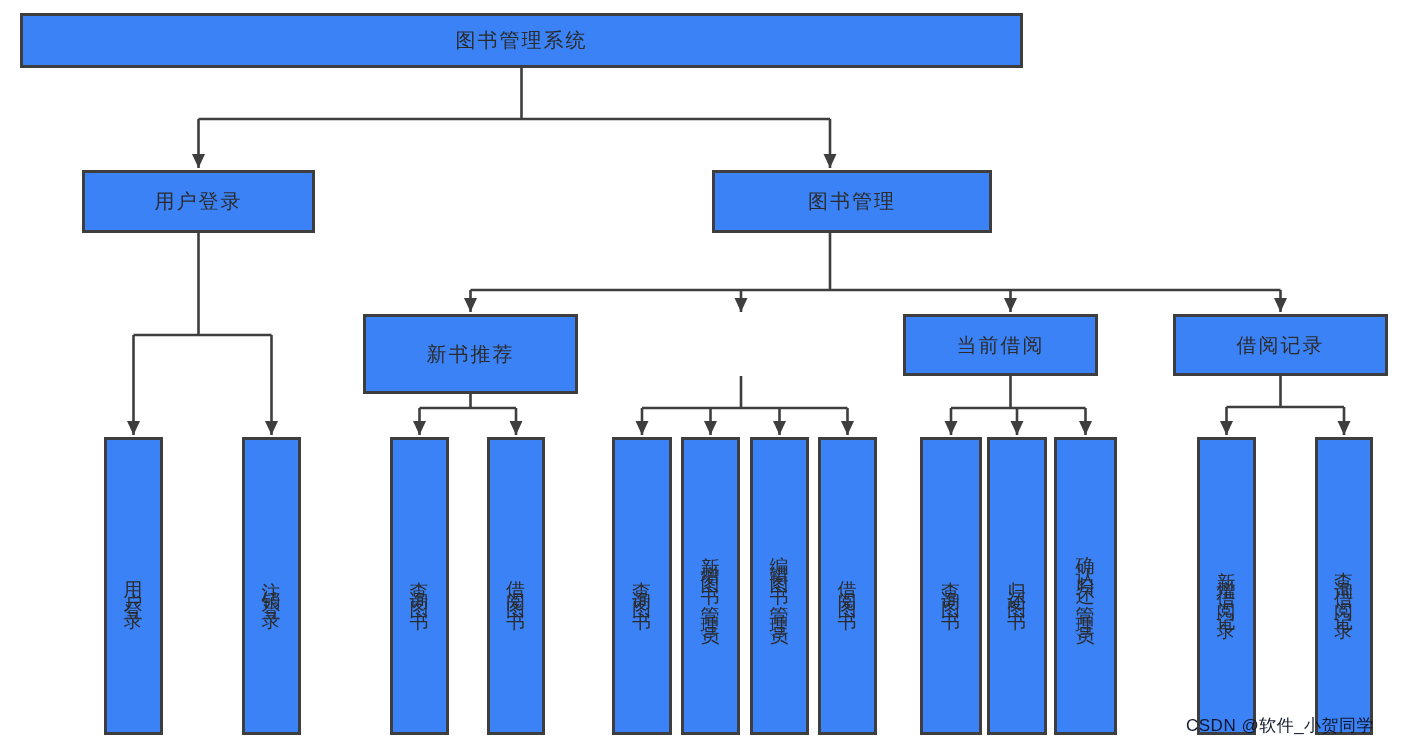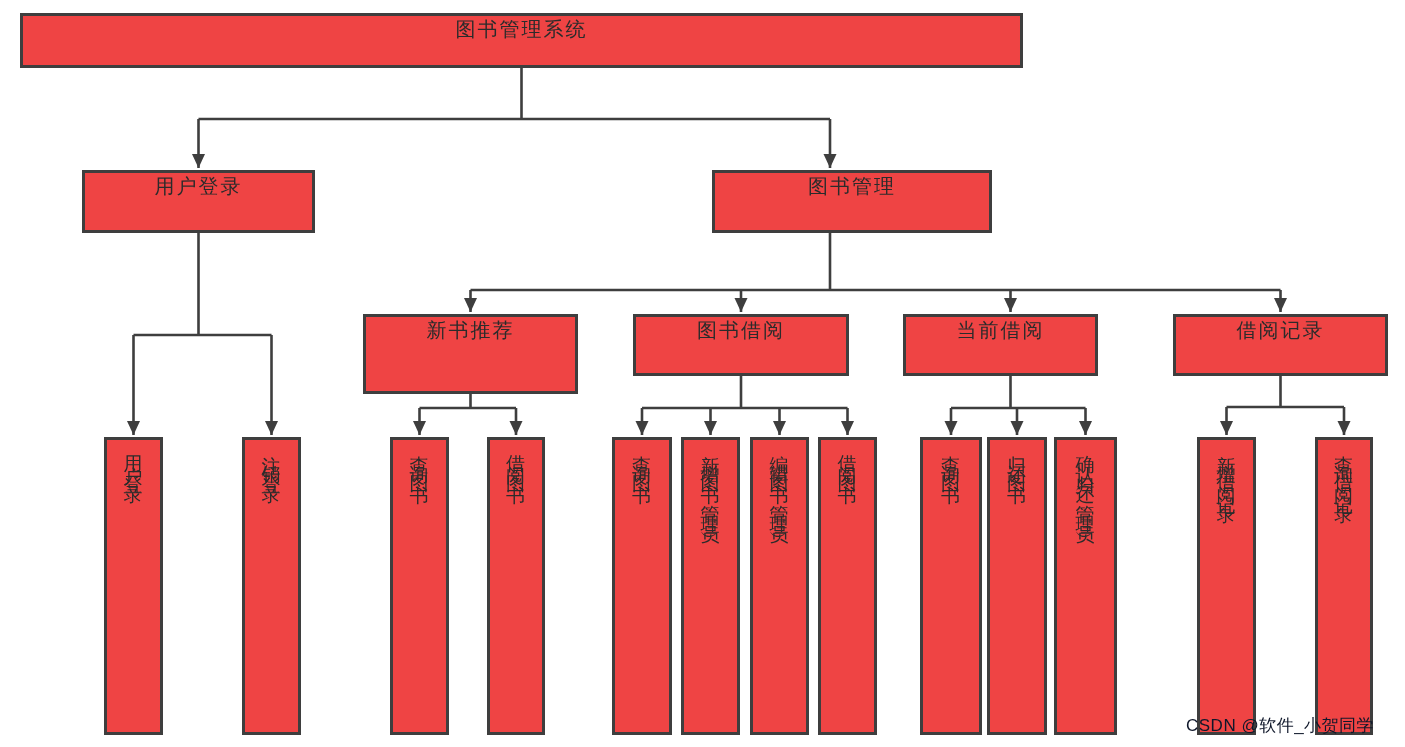--- a/index.html
+++ b/index.html
@@ -19,23 +19,23 @@
     position: absolute;
     left: 0;
     top: 0;
     width: 1405px;
     height: 747px;
   }
   .box {
     position: absolute;
     box-sizing: border-box;
     border: 3px solid #3e3e3e;
-    background: #ef4444;
+    background: #3b82f6;
     display: flex;
-    align-items: flex-start;
+    align-items: center;
     justify-content: center;
     color: #2b2b2b;
   }
   .h-box {
     font-size: 20px;
     letter-spacing: 2px;
     white-space: nowrap;
   }
   .v-box .v-label {
     writing-mode: vertical-rl;
@@ -124,23 +124,20 @@
   <div class="box h-box" style="left:82px;top:170px;width:233px;height:63px">
     <span>用户登录</span>
   </div>
   <div class="box h-box" style="left:712px;top:170px;width:280px;height:63px">
     <span>图书管理</span>
   </div>
 
   <div class="box h-box" style="left:363px;top:314px;width:215px;height:80px">
     <span>新书推荐</span>
   </div>
-  <div class="box h-box" style="left:633px;top:314px;width:216px;height:62px">
-    <span>图书借阅</span>
-  </div>
   <div class="box h-box" style="left:903px;top:314px;width:195px;height:62px">
     <span>当前借阅</span>
   </div>
   <div class="box h-box" style="left:1173px;top:314px;width:215px;height:62px">
     <span>借阅记录</span>
   </div>
 
   <div class="box v-box" style="left:104px;top:437px;width:59px;height:298px">
     <span class="v-label">用户登录</span>
   </div>

